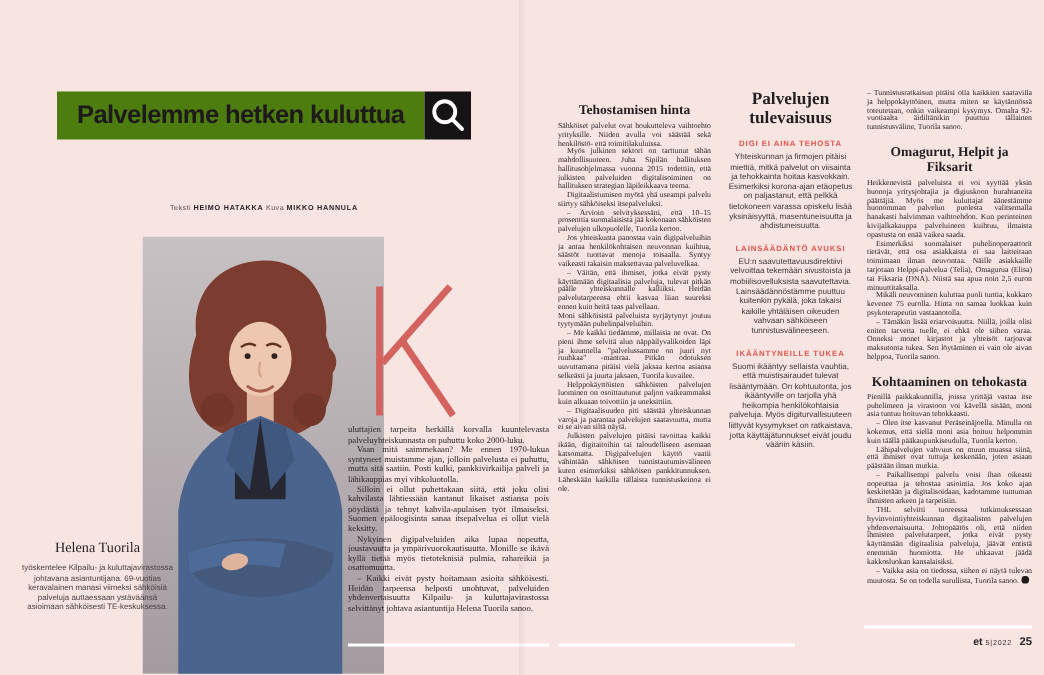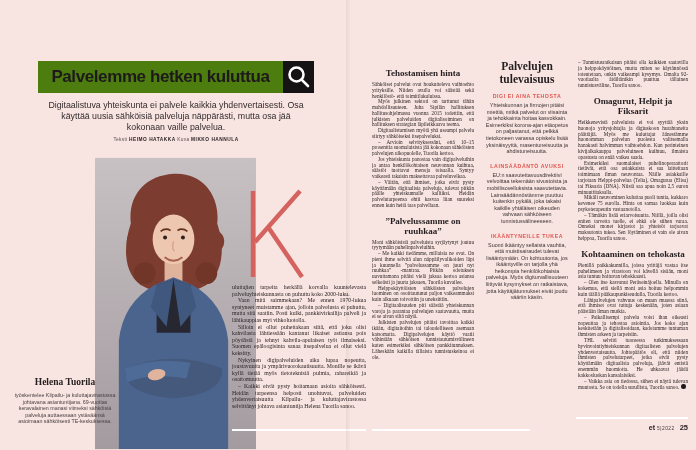--- a/index.html
+++ b/index.html
@@ -18,21 +18,21 @@
   
   .standfirst{left:46px;top:100px;width:260px;text-align:center;margin:0;
               font-family:"Liberation Sans",sans-serif;font-size:8.8px;line-height:11px;color:#332c2e;}
   .byline{left:46px;top:137px;width:260px;text-align:center;
           font-family:"Liberation Sans",sans-serif;font-size:4.8px;color:#5a5153;letter-spacing:0.3px;}
   .byline b{color:#2a2326;letter-spacing:0.5px;}
   
   .photo{left:95px;top:157px;width:161px;height:293px;}
   
   .profile{left:14px;top:360px;width:102px;text-align:center;}
-  .profile-name{font-family:"Liberation Serif",serif;font-weight:bold;font-size:9.5px;color:#241f21;margin:17px 0 5px 0;}
+  .profile-name{font-family:"Liberation Serif",serif;font-weight:normal;font-size:9.5px;color:#241f21;margin:1px 0 5px 0;}
   .profile-bio{font-family:"Liberation Sans",sans-serif;font-size:5.3px;line-height:6.6px;color:#473f41;margin:0;}
   
   .dropcap{left:246px;top:188px;}
   
   .bodycol p{margin:0;text-align:justify;}
   .bodycol p.ind{text-indent:6px;}
   .body-left{left:232px;top:284px;width:134px;height:143px;overflow:hidden;
              font-size:5.8px;line-height:6.6px;}
   .col1{left:372px;top:68px;width:102px;height:316px;overflow:hidden;font-size:5.2px;line-height:5.75px;}
   .col3{left:578px;top:60px;width:110px;height:353px;overflow:hidden;font-size:5.2px;line-height:5.8px;}
@@ -74,21 +74,20 @@
       <h1>Palvelemme hetken kuluttua</h1>
     </div>
     <div class="headline-search">
       <svg width="27" height="28" viewBox="0 0 27 28">
         <circle cx="11.5" cy="11.5" r="7" fill="none" stroke="#ffffff" stroke-width="2.6"></circle>
         <line x1="16.6" y1="16.6" x2="23" y2="23" stroke="#ffffff" stroke-width="2.6" stroke-linecap="round"></line>
       </svg>
     </div>
   </div>
 
-  <p class="abs standfirst">Digitaalistuva yhteiskunta ei palvele kaikkia yhdenvertaisesti. Osa käyttää uusia sähköisiä palveluja näppärästi, mutta osa jää kokonaan vaille palvelua.</p>
 
   <div class="abs byline">
     <span>Teksti</span>
     <b>HEIMO HATAKKA</b>
     <span>Kuva</span>
     <b>MIKKO HANNULA</b>
   </div>
 
   <div class="abs photo">
     <svg width="161" height="293" viewBox="0 0 162 293">
@@ -146,21 +145,20 @@
   <div class="abs gutter"></div>
 
   <div class="abs bodycol col1">
     <h3 class="col-head">Tehostamisen hinta</h3>
     <p>Sähköiset palvelut ovat houkutteleva vaihtoehto yrityksille. Niiden avulla voi säästää sekä henkilöstö- että toimitilakuluissa.</p>
     <p class="ind">Myös julkinen sektori on tarttunut tähän mahdollisuuteen. Juha Sipilän hallituksen hallitusohjelmassa vuonna 2015 todettiin, että julkisten palveluiden digitalisoiminen on hallituksen strategian läpileikkaava teema.</p>
     <p class="ind">Digitaalistumisen myötä yhä useampi palvelu siirtyy sähköiseksi itsepalveluksi.</p>
     <p class="ind">– Arvioin selvityksessäni, että 10–15 prosenttia suomalaisista jää kokonaan sähköisten palvelujen ulkopuolelle, Tuorila kertoo.</p>
     <p class="ind">Jos yhteiskunta panostaa vain digipalveluihin ja antaa henkilökohtaisen neuvonnan kuihtua, säästöt tuottavat menoja toisaalla. Syntyy vaikeasti takaisin maksettavaa palveluvelkaa.</p>
     <p class="ind">– Väitän, että ihmiset, jotka eivät pysty käyttämään digitaalisia palveluja, tulevat pitkän päälle yhteiskunnalle kalliiksi. Heidän palvelutarpeensa ehtii kasvaa liian suureksi ennen kuin heitä taas palvellaan.</p>
-    <h3 class="col-head mid">”Palvelussamme on ruuhkaa”</h3>
     <p>Moni sähköisistä palveluista syrjäytynyt joutuu tyytymään puhelinpalveluihin.</p>
     <p class="ind">– Me kaikki tiedämme, millaisia ne ovat. On pieni ihme selvitä alun näppäilyvalikoiden läpi ja kuunnella ”palvelussamme on juuri nyt ruuhkaa” -mantraa. Pitkän odotuksen uuvuttamana pitäisi vielä jaksaa kertoa asiansa selkeästi ja juurta jaksaen, Tuorila kuvailee.</p>
     <p class="ind">Helppokäyttöisten sähköisten palvelujen luominen on osoittautunut paljon vaikeammaksi kuin alkuaan toivottiin ja uneksittiin.</p>
     <p class="ind">– Digitaalisuuden piti säästää yhteiskunnan varoja ja parantaa palvelujen saatavuutta, mutta ei se aivan siltä näytä.</p>
     <p class="ind">Julkisten palvelujen pitäisi tavoittaa kaikki ikään, digitaitoihin tai taloudelliseen asemaan katsomatta. Digipalvelujen käyttö vaatii vähintään sähköisen tunnistautumisvälineen kuten esimerkiksi sähköisen pankkitunnuksen. Läheskään kaikilla tällaista tunnistuskeinoa ei ole.</p>
   </div>
 
   <div class="abs rule rule-quote"></div>
 
   <div class="abs bodycol col3">

